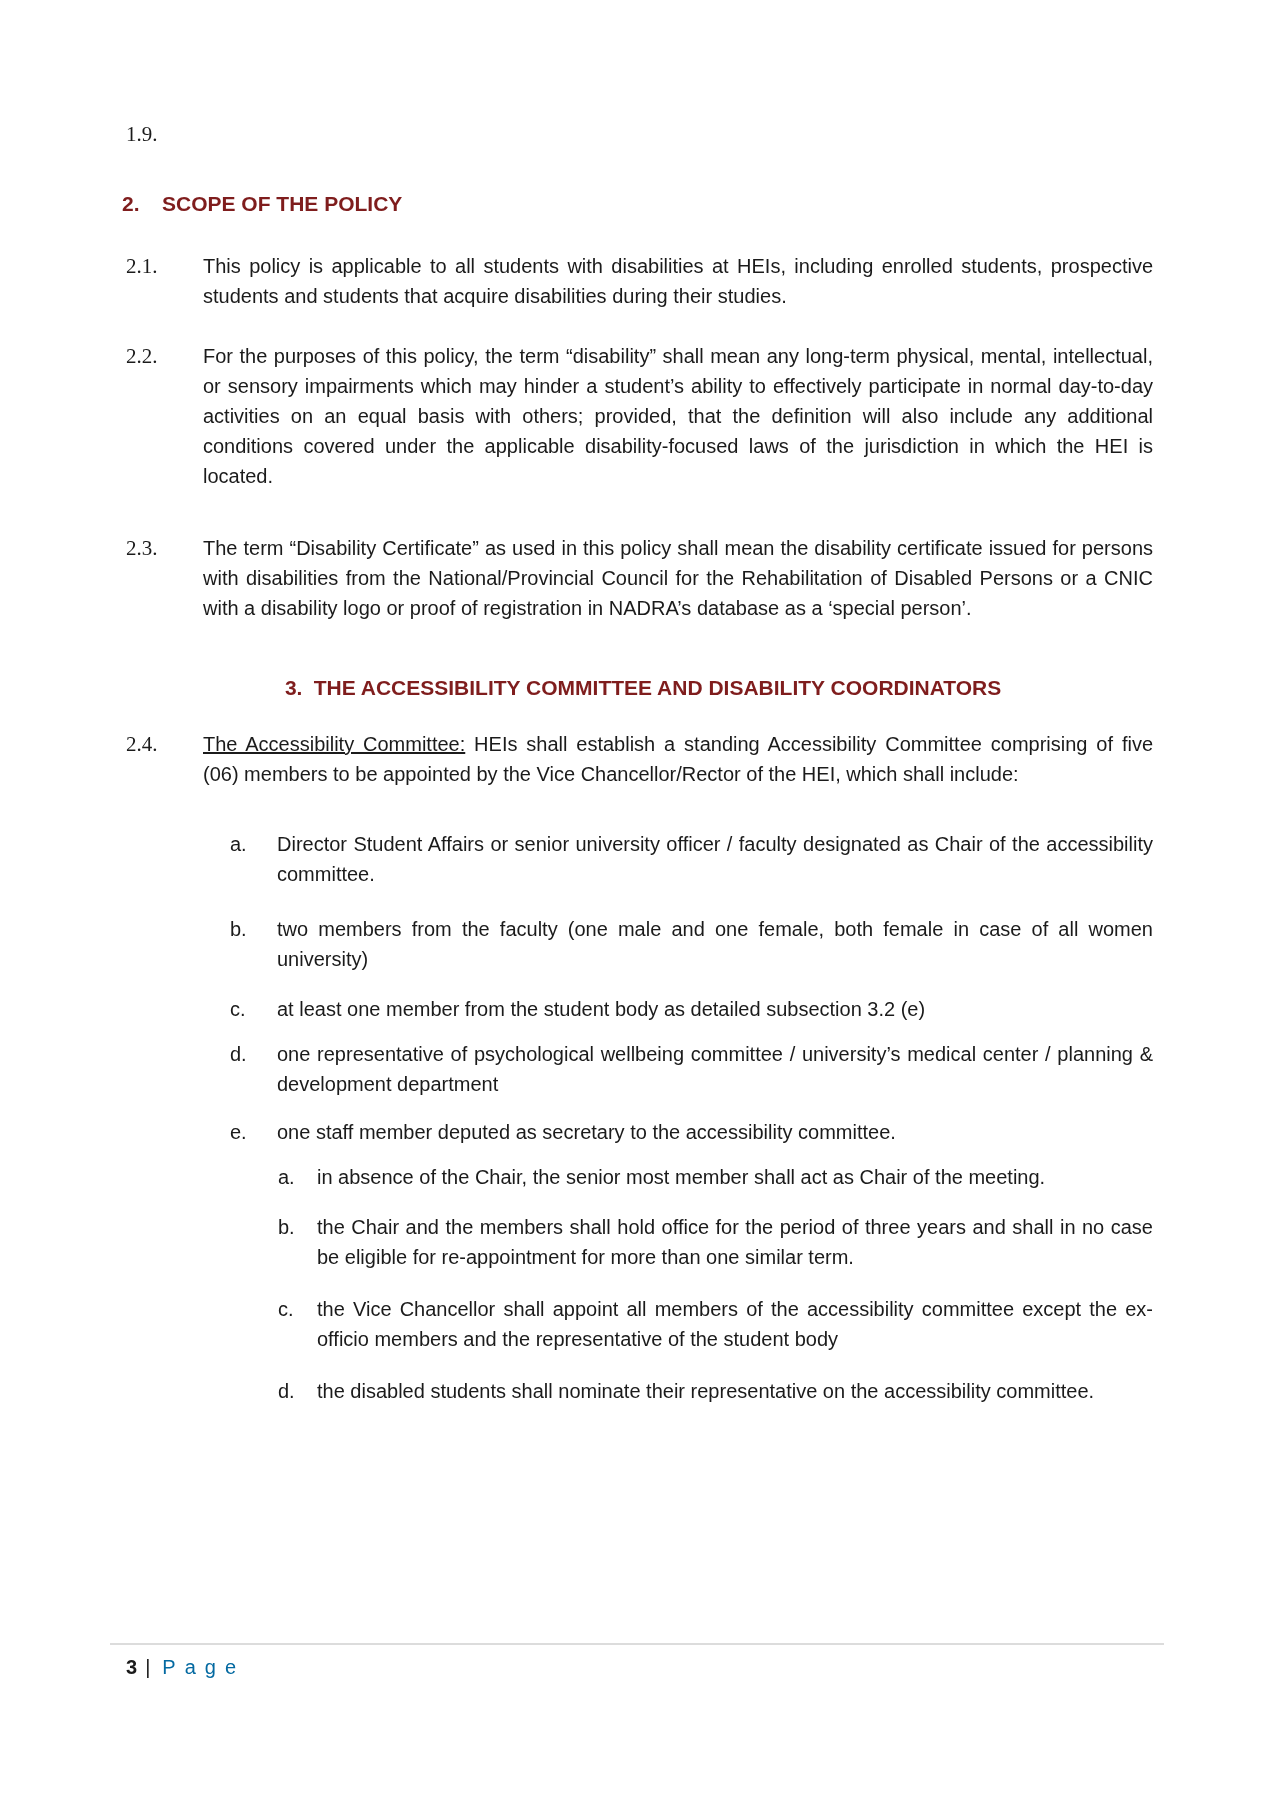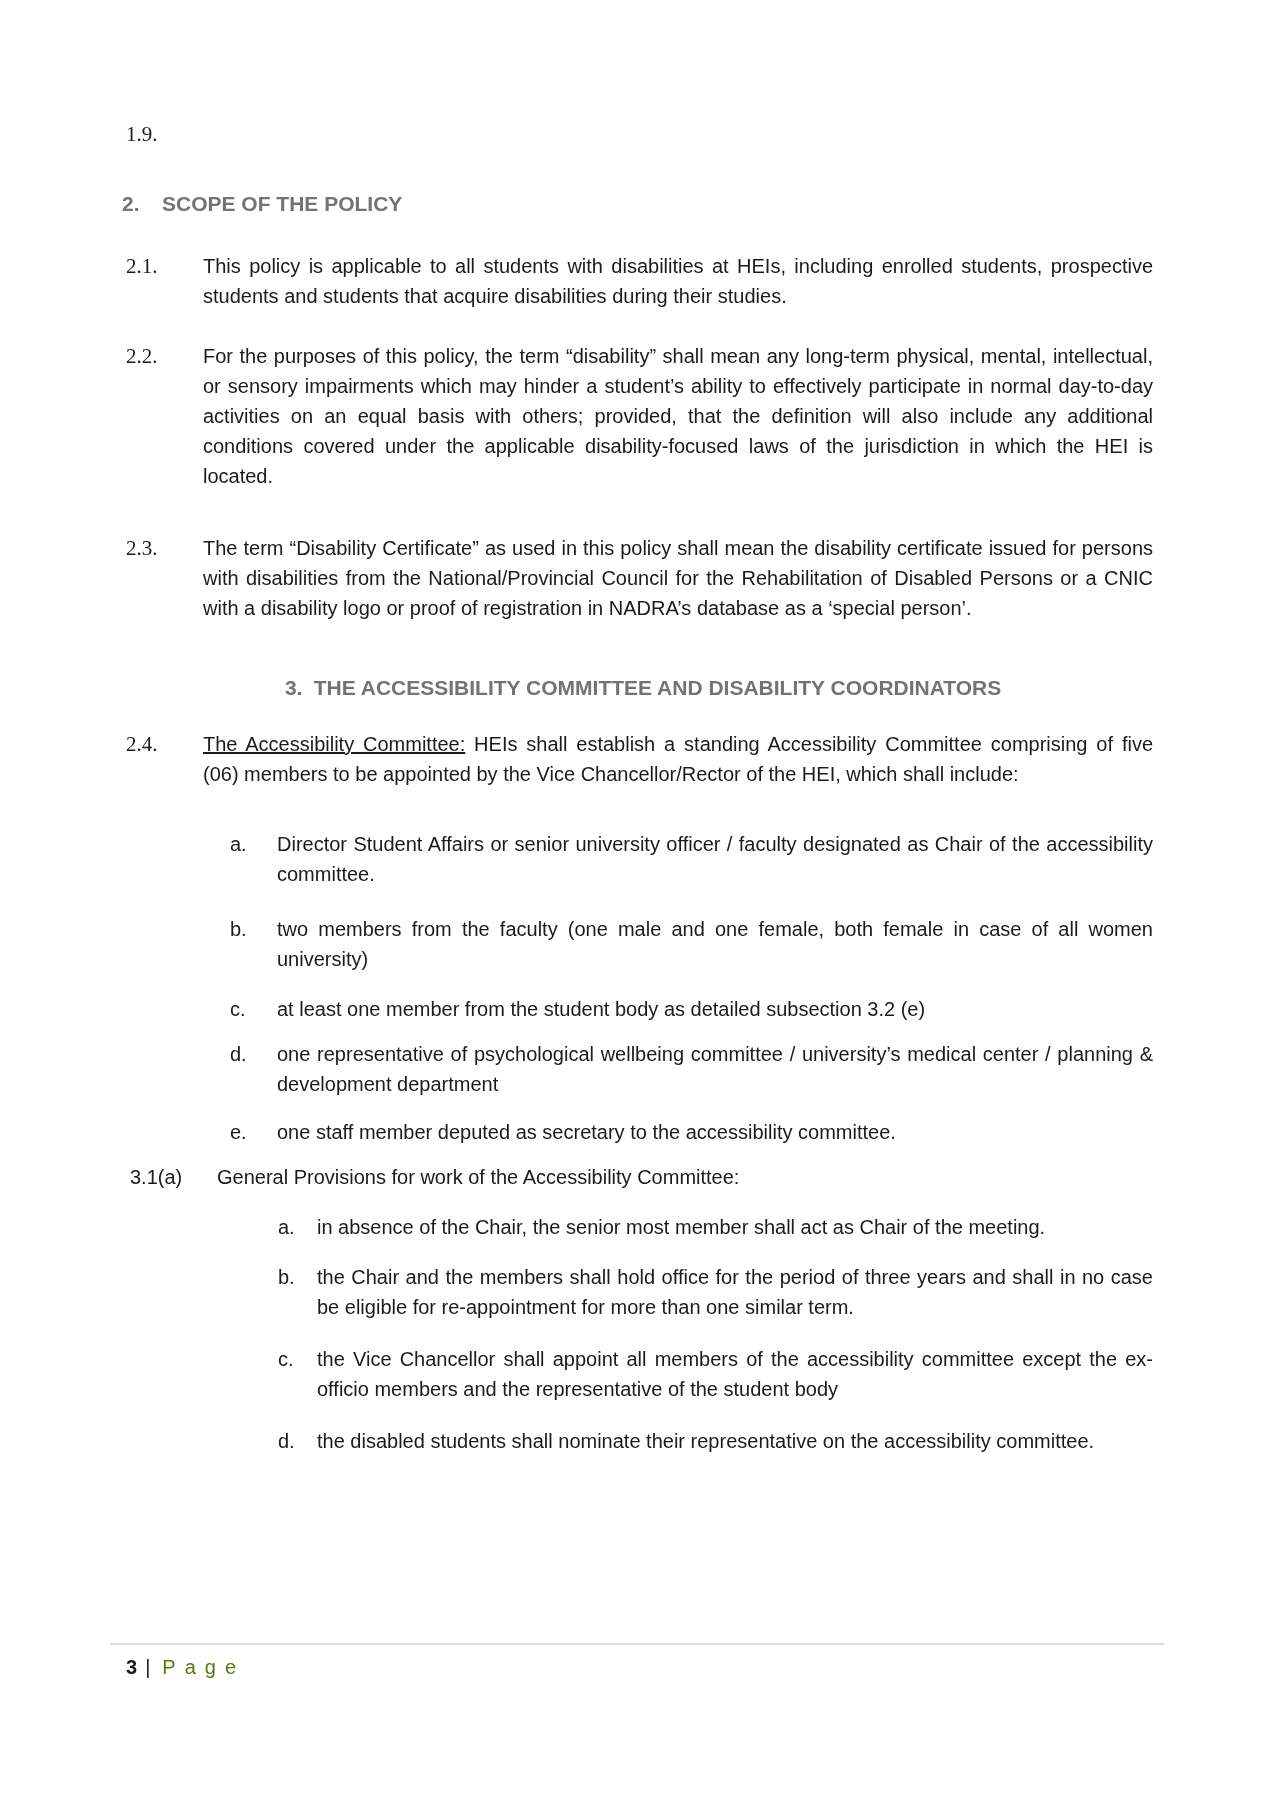--- a/index.html
+++ b/index.html
@@ -28,21 +28,21 @@
     position: absolute; left: 0; top: 0;
     font-family: "Liberation Serif", serif;
     font-size: 21px;
     text-align: left;
   }
   .heading {
     font-weight: bold;
     font-size: 21px;
     line-height: 30px;
     margin-left: -4px;
-    color: #737373;
+    color: #7f1d1d;
     text-align: left;
   }
   .heading .hnum { display: inline-block; width: 40px; }
   
   .l1 {
     position: relative;
     margin-left: 104px;
     padding-left: 47px;
     font-size: 20px;
     line-height: 30px;
@@ -93,21 +93,21 @@
     border-top: 2px solid #dcdcdc;
   }
   .footer {
     position: absolute;
     left: 126px; top: 1652px;
     font-size: 20px;
     line-height: 30px;
   }
   .footer .fnum { font-weight: bold; color: #1b1b1b; margin-right: 8px; }
   .footer .fsep { color: #1b1b1b; margin-right: 12px; }
-  .footer .flabel { color: #4d7c0f; letter-spacing: 0.45em; }
+  .footer .flabel { color: #0369a1; letter-spacing: 0.45em; }
 </style>
 </head>
 <body>
 
 <main class="page">
 
   <div class="clause mb70">
     <span class="num">1.9.</span>
   </div>
 
@@ -153,24 +153,20 @@
   </div>
   <div class="l1 mb18">
     <span class="marker">d.</span>
     <span>one representative of psychological wellbeing committee / university’s medical center / planning &amp; development department</span>
   </div>
   <div class="l1 mb15">
     <span class="marker">e.</span>
     <span>one staff member deputed as secretary to the accessibility committee.</span>
   </div>
 
-  <div class="sub mb20">
-    <span class="num">3.1(a)</span>
-    <span>General Provisions for work of the Accessibility Committee:</span>
-  </div>
 
   <div class="l2 mb20">
     <span class="marker">a.</span>
     <span>in absence of the Chair, the senior most member shall act as Chair of the meeting.</span>
   </div>
   <div class="l2 mb22">
     <span class="marker">b.</span>
     <span>the Chair and the members shall hold office for the period of three years and shall in no case be eligible for re-appointment for more than one similar term.</span>
   </div>
   <div class="l2 mb22">

